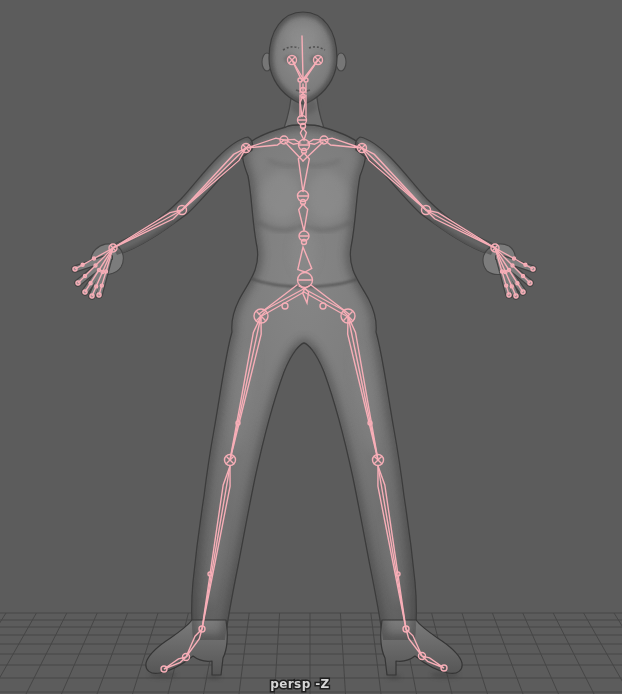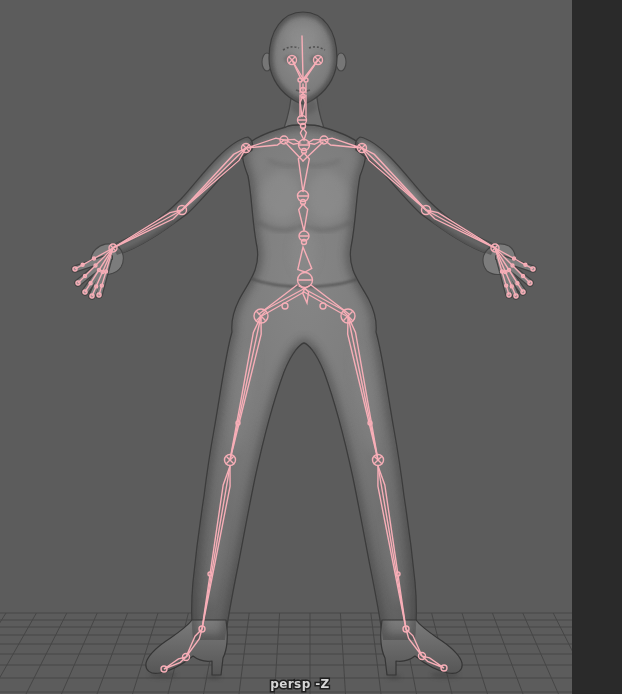--- a/index.html
+++ b/index.html
@@ -1,16 +1,16 @@
 <!DOCTYPE html>
 <html style="--bg: #5c5c5c; --glove: #686868; --hudtxt: #d6d6d6; --hudout: #1f1f1f;"><head>
 <meta charset="utf-8">
 <style>
   html,body{margin:0;padding:0;background:#2a2a2a;}
-  .viewport{width:572px;height:694px;position:relative;overflow:hidden;background:var(--bg,#5c5c5c);}
+  .viewport{width:622px;height:694px;position:relative;overflow:hidden;background:var(--bg,#5c5c5c);}
   svg{display:block;}
   .hud{font-family:"DejaVu Sans","Liberation Sans",sans-serif;font-size:12px;font-weight:bold;
        letter-spacing:.4px;paint-order:stroke;stroke:var(--hudout,#1f1f1f);stroke-width:3px;
        fill:var(--hudtxt,#d6d6d6);}
 </style>
 </head>
 <body>
 
 <div class="viewport">
 <svg width="622" height="694" viewBox="0 0 622 694">

